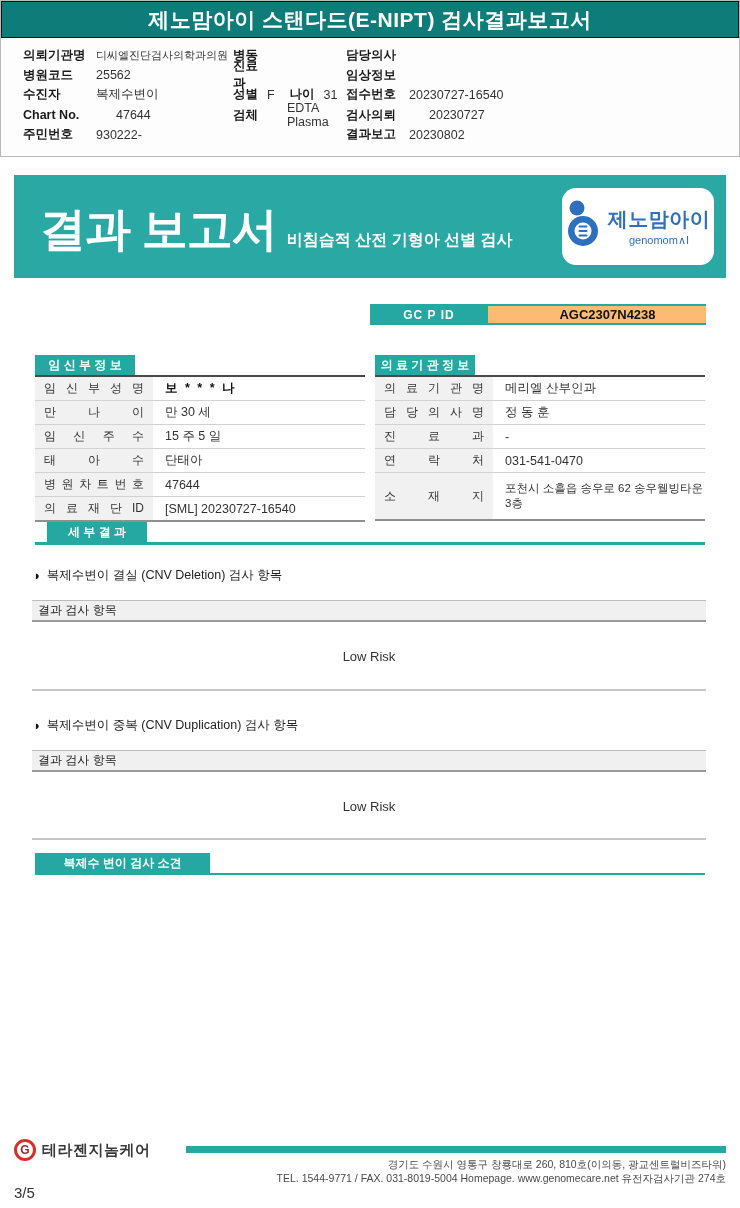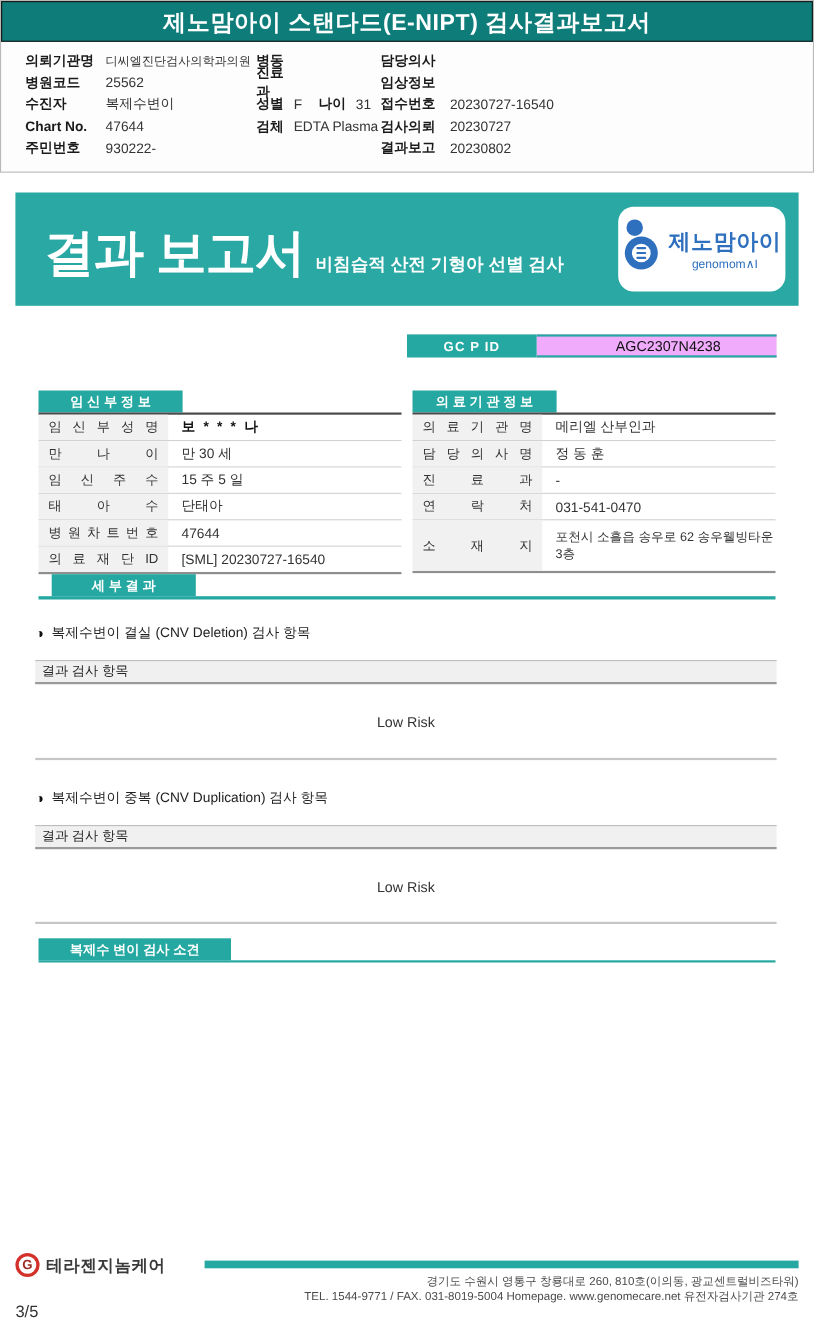--- a/index.html
+++ b/index.html
@@ -32,21 +32,21 @@
   }
   .info-grid {
     display: flex;
     padding: 8px 10px 0 22px;
     font-size: 12.5px;
   }
   .hcol1 { width: 210px; }
   .hcol2 { width: 113px; }
   .hcol3 { flex: 1; }
   .hrow { display: flex; align-items: center; height: 19.5px; }
-  .hrow.gap { margin-top: 1px; }
+  .hrow.gap { margin-top: 1px; gap: 20px; }
   .hlabel { font-weight: bold; color: #1a1a1a; flex-shrink: 0; }
   .hcol1 .hlabel { width: 73px; }
   .hcol2 .hlabel { width: 34px; }
   .hcol3 .hlabel { width: 63px; }
   .hvalue { color: #333; }
   .hv-inline { width: 39px; color: #333; }
 
   
   .banner {
     position: absolute; top: 175px; left: 14px;
@@ -76,32 +76,32 @@
     width: 336px; height: 21px;
     display: flex;
   }
   .gcpid-label {
     width: 118px; background: #26a8a2; color: #fff;
     font-size: 12px; font-weight: bold;
     display: flex; align-items: center; justify-content: center;
     letter-spacing: 1px;
   }
   .gcpid-value {
-    flex: 1; background: #f0abfc;
+    flex: 1; background: #fdba74;
     border-top: 2px solid #26a8a2; border-bottom: 2px solid #26a8a2;
-    font-size: 13px; font-weight: normal; color: #111;
+    font-size: 13px; font-weight: bold; color: #111;
     display: flex; align-items: center; justify-content: center; padding-left: 21px;
   }
 
   
   .info-table { position: absolute; top: 355px; width: 330px; }
   .info-table.mother { left: 35px; }
   .info-table.clinic { left: 375px; }
   .tab {
-    width: 131px; height: 20px;
+    width: 100px; height: 20px;
     background: #26a8a2; color: #fff;
     font-size: 12px; font-weight: bold;
     display: flex; align-items: center; justify-content: center;
     white-space: nowrap;
   }
   .tbl { border-top: 2px solid #4a4a4a; border-bottom: 2px solid #8f8f8f; }
   .trow { display: flex; align-items: stretch; border-bottom: 1px solid #d2d2d2; min-height: 23px; }
   .trow:last-child { border-bottom: none; }
   .trow.tall { min-height: 46px; }
   .tlabel {

